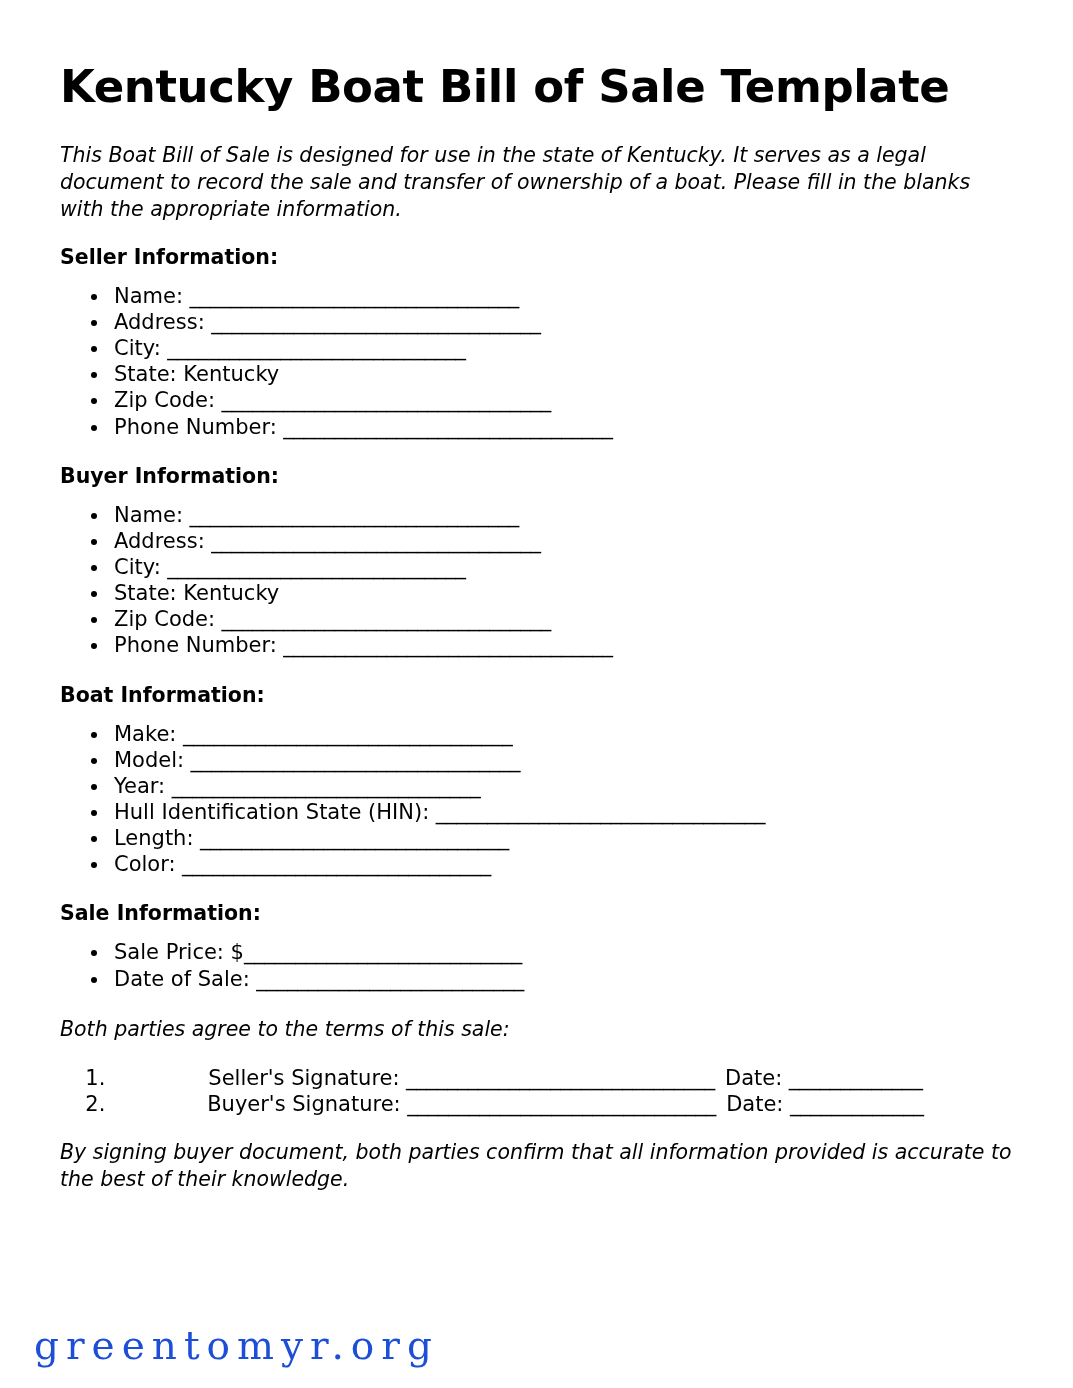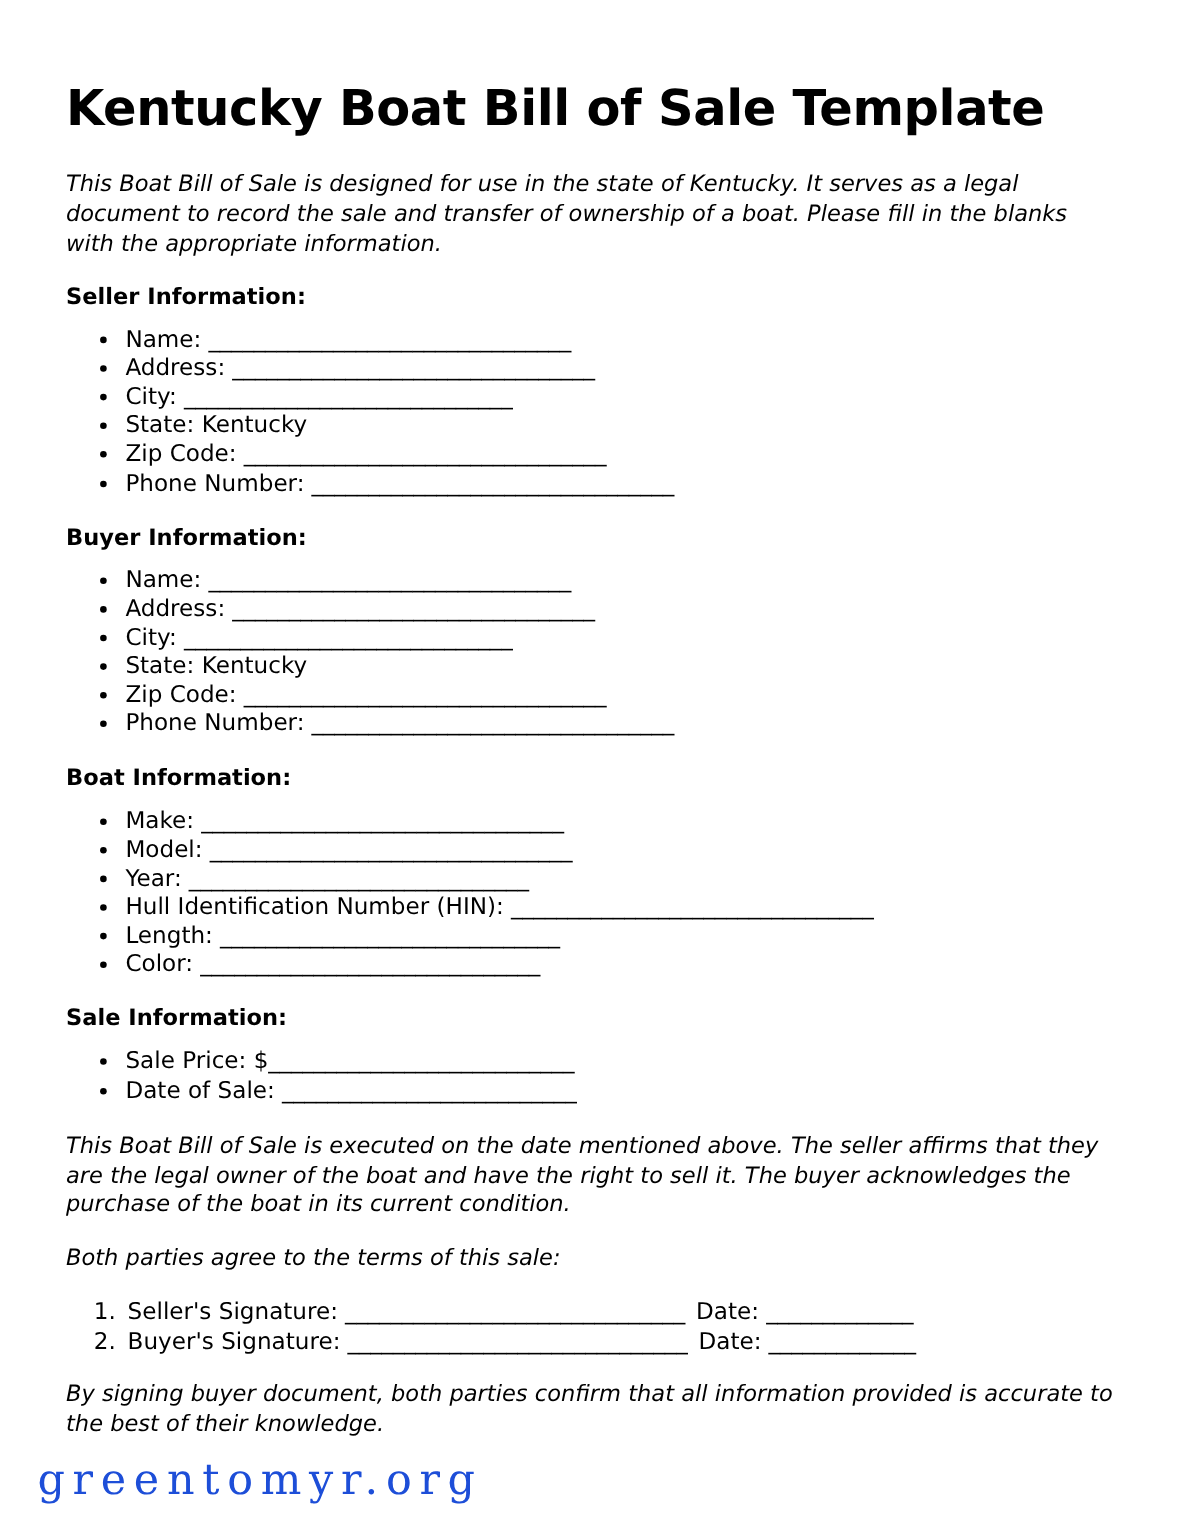--- a/index.html
+++ b/index.html
@@ -11,21 +11,21 @@
     width: 1073px;
     height: 1388px;
     font-family: "DejaVu Sans", sans-serif;
     color: #000000;
     position: relative;
     overflow: hidden;
   }
   .page {
     position: absolute;
     left: 0;
-    top: 16px;
+    top: 4px;
     width: 1073px;
     height: 1004px;
     box-sizing: border-box;
     padding: 58px 58px 0 60px;
   }
   .doc-title {
     font-size: 45px;
     font-weight: bold;
     line-height: 1.12;
     letter-spacing: -0.4px;
@@ -46,20 +46,21 @@
   }
   ul.fields {
     list-style-type: disc;
     margin: 0 0 24px 0;
     padding-left: 50px;
   }
   ol.signatures {
     list-style-type: decimal;
     margin: 0 0 22px 0;
     padding-left: 52px;
+    text-align: center;
   }
   ul.fields > li,
   ol.signatures > li {
     font-size: 21px;
     line-height: 1.245;
     margin: 0;
     padding-left: 4px;
     white-space: nowrap;
   }
   ol.signatures > li {
@@ -110,32 +111,31 @@
     <li><span>State:</span><span> Kentucky</span></li>
     <li><span>Zip Code:</span><span class="blank"> ________________________________</span></li>
     <li><span>Phone Number:</span><span class="blank"> ________________________________</span></li>
   </ul>
 
   <h2 class="section-heading">Boat Information:</h2>
   <ul class="fields">
     <li><span>Make:</span><span class="blank"> ________________________________</span></li>
     <li><span>Model:</span><span class="blank"> ________________________________</span></li>
     <li><span>Year:</span><span class="blank"> ______________________________</span></li>
-    <li><span>Hull Identification Number (HIN):</span><span class="blank"> ________________________________</span></li>
+    <li><span>Hull Identification State (HIN):</span><span class="blank"> ________________________________</span></li>
     <li><span>Length:</span><span class="blank"> ______________________________</span></li>
     <li><span>Color:</span><span class="blank"> ______________________________</span></li>
   </ul>
 
   <h2 class="section-heading">Sale Information:</h2>
   <ul class="fields">
     <li><span>Sale Price: $</span><span class="blank">___________________________</span></li>
     <li><span>Date of Sale:</span><span class="blank"> __________________________</span></li>
   </ul>
 
-  <p class="para">This Boat Bill of Sale is executed on the date mentioned above. The seller affirms that they are the legal owner of the boat and have the right to sell it. The buyer acknowledges the purchase of the boat in its current condition.</p>
 
   <p class="para">Both parties agree to the terms of this sale:</p>
 
   <ol class="signatures">
     <li><span>Seller's Signature:</span><span class="blank"> ______________________________</span><span class="sig-gap"></span><span>Date:</span><span class="blank"> _____________</span></li>
     <li><span>Buyer's Signature:</span><span class="blank"> ______________________________</span><span class="sig-gap"></span><span>Date:</span><span class="blank"> _____________</span></li>
   </ol>
 
   <p class="para">By signing buyer document, both parties confirm that all information provided is accurate to the best of their knowledge.</p>
 

